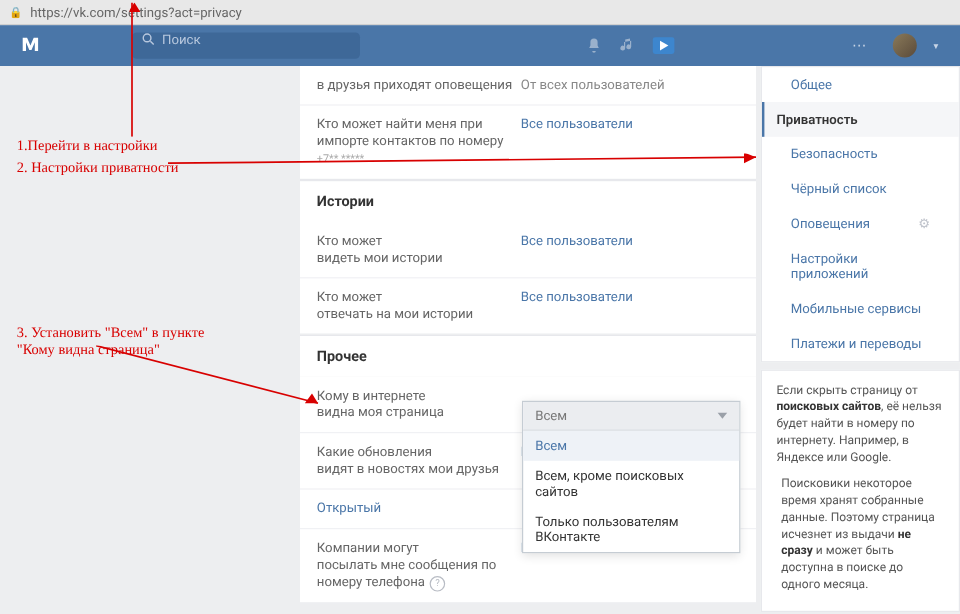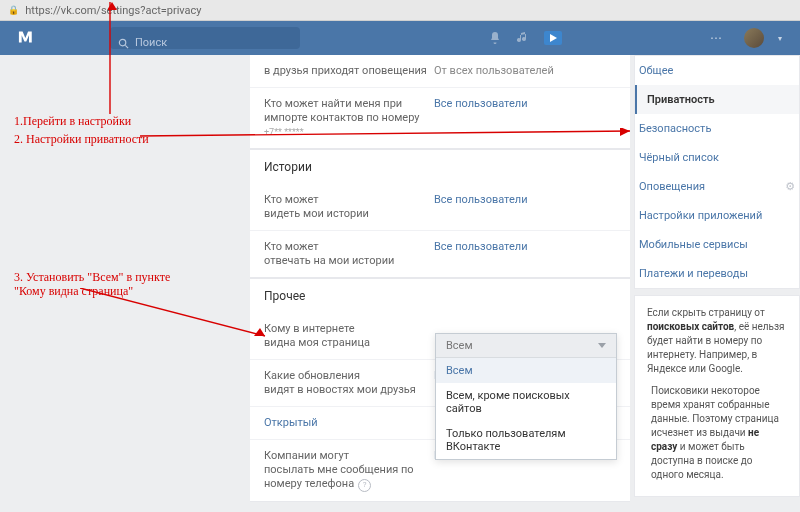--- a/index.html
+++ b/index.html
@@ -1,37 +1,37 @@
 <!DOCTYPE html>
 <html><head>
 <meta charset="utf-8">
 <style>
 html,body{margin:0;padding:0;width:800px;height:512px;overflow:hidden;font-family:-apple-system,BlinkMacSystemFont,"Segoe UI",Roboto,Arial,sans-serif;background:#edeef0;font-size:12px;color:#333}
 .urlbar{height:20px;background:#e8e8e8;border-bottom:1px solid #d0d0d0;display:flex;align-items:center;padding:0 8px;font-size:11px;color:#666}
 .lock{font-size:9px;margin-right:6px;color:#7a7a7a}
 .topbar{height:34px;background:#4a76a8;display:flex;align-items:center;padding:0 18px;gap:12px}
 .logo{color:#fff;font-weight:bold;font-size:16px;width:80px}
-.search{display:flex;align-items:flex-end;background:#3e6898;border-radius:4px;height:22px;width:174px;padding:0 8px;color:#b8c8de;font-size:11px}
+.search{display:flex;align-items:flex-start;background:#3e6898;border-radius:4px;height:22px;width:174px;padding:0 8px;color:#b8c8de;font-size:11px}
 .search svg{margin-right:6px}
 .topicons{display:flex;gap:14px;margin-left:auto;align-items:center;color:#9ab1cc}
 .topicons .ic{display:flex;align-items:center}
 .avatar{width:20px;height:20px;border-radius:50%;background:linear-gradient(135deg,#8a7a5a,#5a4a3a);margin-left:8px}
 .page{display:flex;padding:0 0 0 0}
 .leftpad{width:250px;flex:none}
 .center{width:380px;flex:none}
 .rightcol{width:166px;flex:none;margin-left:4px}
 .card{background:#fff;border-bottom:1px solid #e7e8ec}
 .row{display:flex;padding:9px 14px;border-top:1px solid #f0f1f4;font-size:11px;line-height:14px}
 .row:first-child{border-top:none}
 .rlabel{width:170px;color:#656565}
 .rval{color:#4a76a8;flex:1}
 .rval.gray{color:#888}
-.sect{padding:10px 14px;font-weight:400;color:#333;font-size:12px;background:#fff;border-top:1px solid #e7e8ec}
+.sect{padding:10px 14px;font-weight:700;color:#333;font-size:12px;background:#fff;border-top:1px solid #e7e8ec}
 .sidebar{background:#fff;border:1px solid #e7e8ec}
-.sb-item{padding:8px 4px;font-size:11px;color:#4a76a8;display:flex;align-items:center;justify-content:space-between}
+.sb-item{padding:8px 24px;font-size:11px;color:#4a76a8;display:flex;align-items:center;justify-content:space-between}
 .sb-item.active{font-weight:600;color:#333;border-left:2px solid #4a76a8;padding-left:10px;background:#f5f6f8}
 .gear{color:#c0c4cc;font-size:11px}
 .tipbox{background:#fff;border:1px solid #e7e8ec;margin-top:6px;padding:10px 12px;font-size:10px;line-height:14px;color:#555}
 .tipbox b{color:#333}
 .dropdown{position:absolute;background:#fff;border:1px solid #c5ccd3;box-shadow:0 2px 8px rgba(0,0,0,.12);width:180px;font-size:11px}
 .dd-sel{padding:5px 10px;background:#ebedf0;color:#777;display:flex;justify-content:space-between;align-items:center;border-bottom:1px solid #d8dce0}
 .dd-sel:after{content:"";width:0;height:0;border-left:4px solid transparent;border-right:4px solid transparent;border-top:5px solid #9aa0a8}
 .dd-opt{padding:6px 10px;color:#333}
 .dd-opt.hl{background:#eef2f7;color:#4a76a8}
 .annots{position:absolute;top:0;left:0;pointer-events:none}

